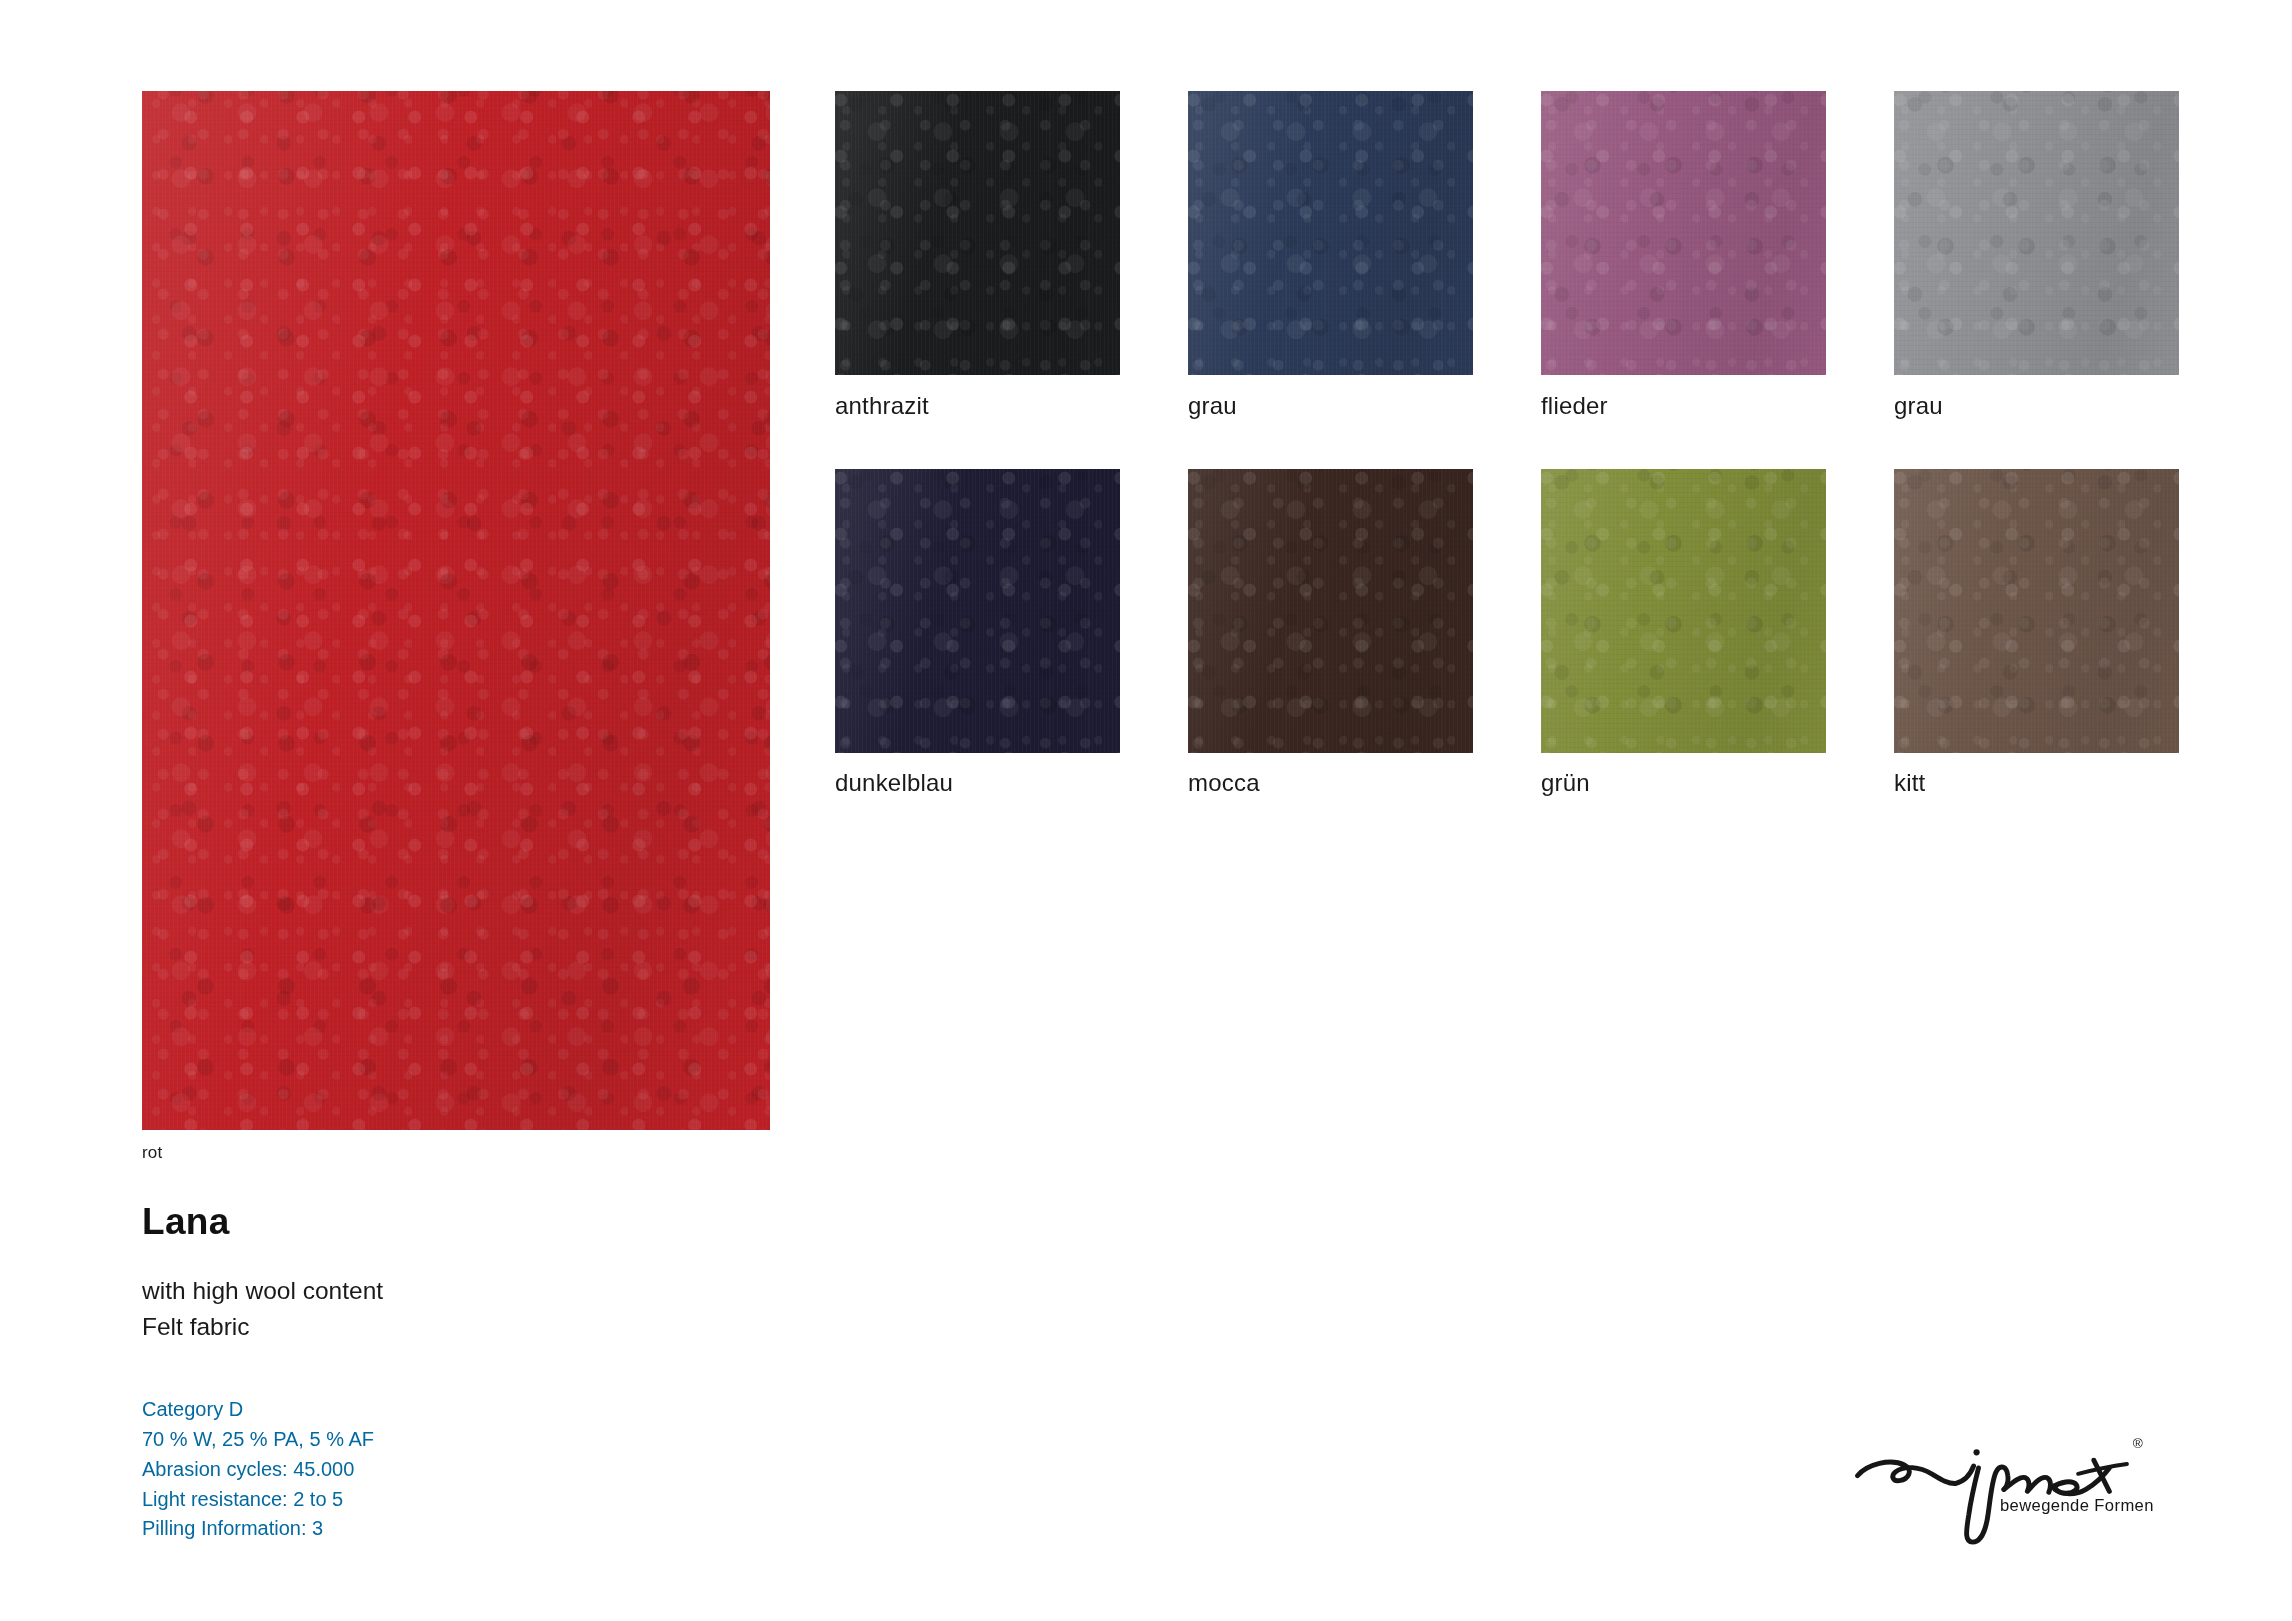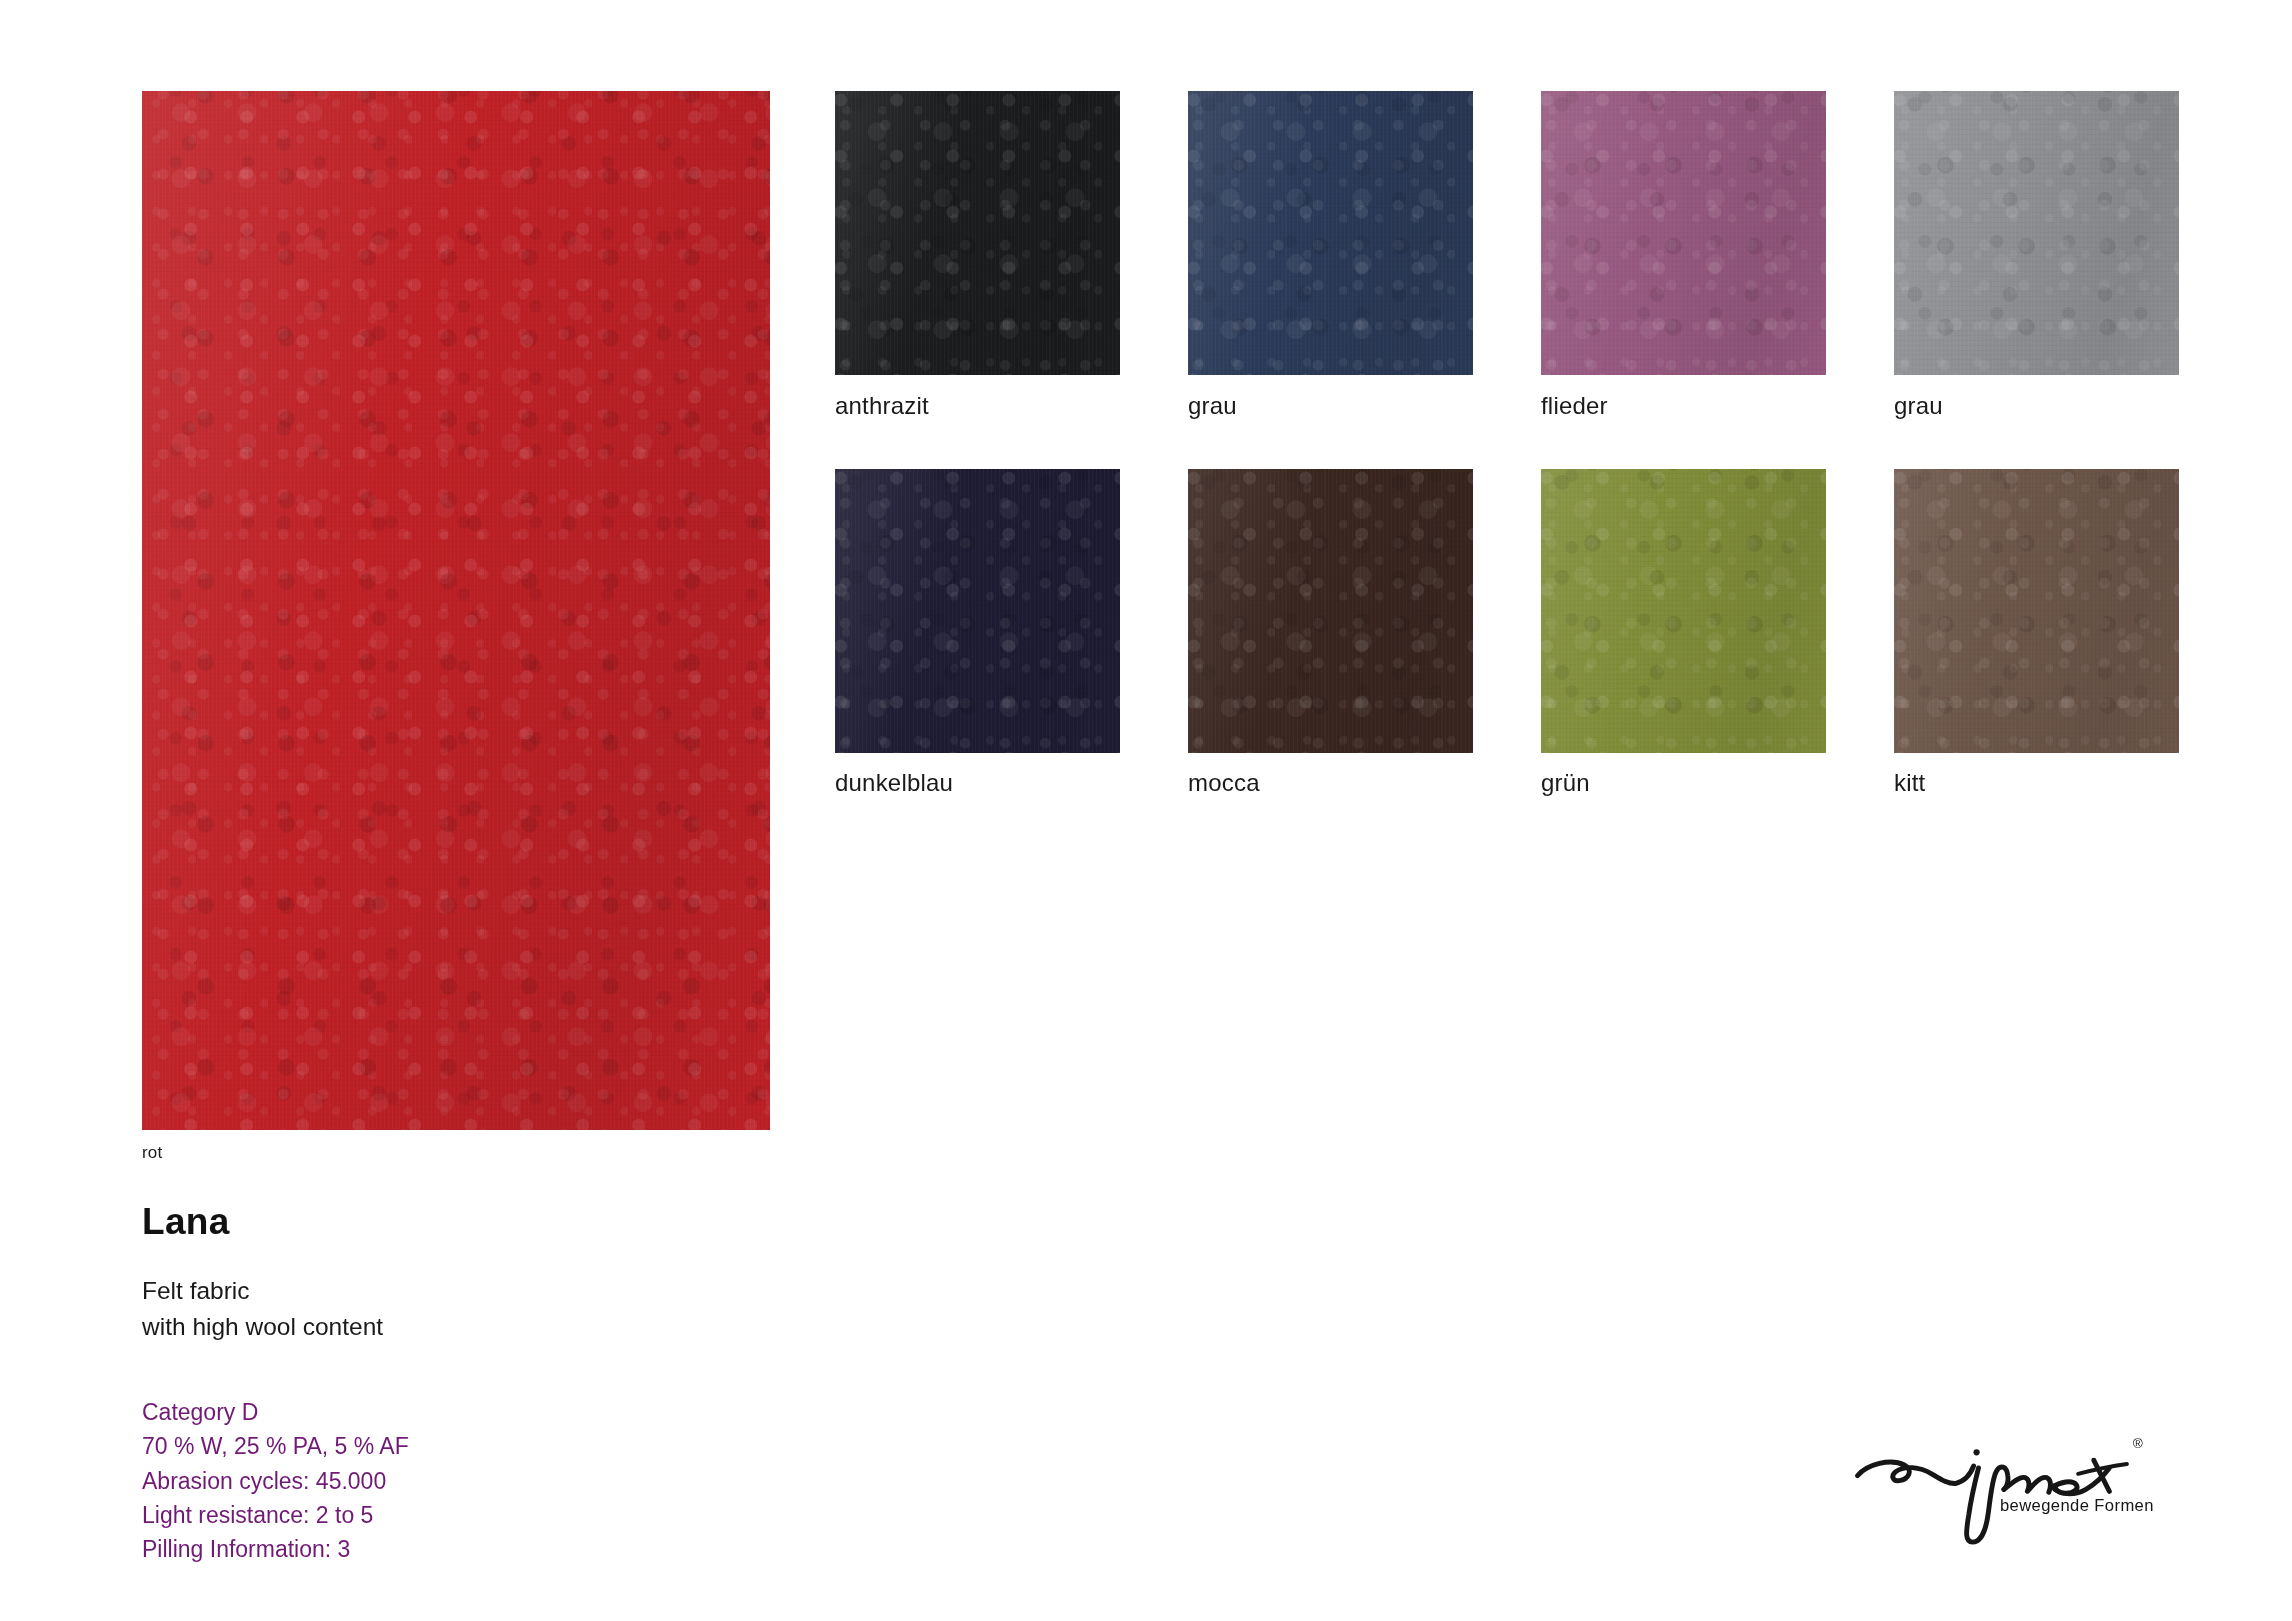--- a/index.html
+++ b/index.html
@@ -106,23 +106,23 @@
   }
   .desc-line {
     font-size: 24.5px;
     line-height: 1.5;
     color: #1a1a1a;
   }
   #spec-list {
     margin-top: 49px;
   }
   .spec-line {
-    font-size: 23px;
+    font-size: 20px;
     line-height: 1.49;
-    color: #701a75;
+    color: #0369a1;
   }
 
   
   #logo {
     position: absolute;
     left: 1843px;
     top: 1423px;
     width: 314px;
     height: 125px;
   }
@@ -186,22 +186,22 @@
       <div class="swatch grid-swatch" style="left: 1894px; top: 469px; background: rgb(108, 85, 73);">
         <div class="tex"></div>
         <div class="warp"></div>
         <div class="sheen"></div>
       </div>
       <div class="grid-label" style="left: 1894px; top: 769px;">kitt</div>
     </div>
 
   <div id="info">
     <h1 id="product-title">Lana</h1>
+    <div class="desc-line">with high wool content</div>
     <div class="desc-line">Felt fabric</div>
-    <div class="desc-line">with high wool content</div>
 
     <div id="spec-list">
       <div class="spec-line">Category D</div>
       <div class="spec-line">70 % W, 25 % PA, 5 % AF</div>
       <div class="spec-line">Abrasion cycles: 45.000</div>
       <div class="spec-line">Light resistance: 2 to 5</div>
       <div class="spec-line">Pilling Information: 3</div>
     </div>
   </div>
 

